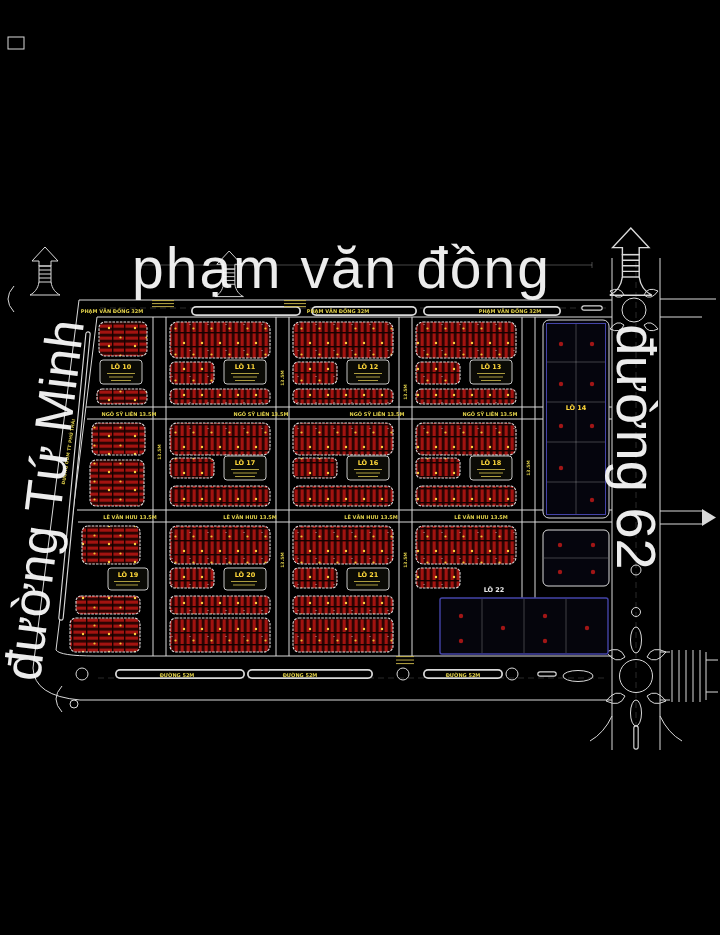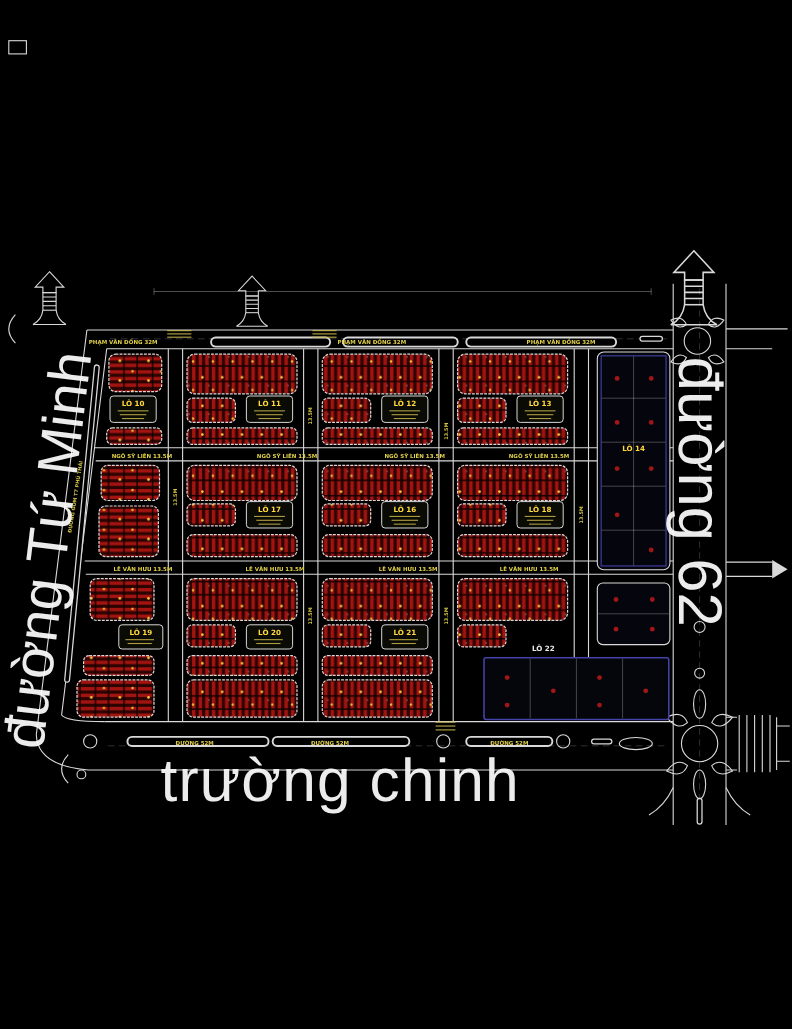--- a/index.html
+++ b/index.html
@@ -378,17 +378,17 @@
 
     <text class="rlv" transform="translate(284,378) rotate(-90)">13.5M</text>
     <text class="rlv" transform="translate(407,392) rotate(-90)">13.5M</text>
     <text class="rlv" transform="translate(284,560) rotate(-90)">13.5M</text>
     <text class="rlv" transform="translate(407,560) rotate(-90)">13.5M</text>
     <text class="rlv" transform="translate(530,468) rotate(-90)">13.5M</text>
     <text class="rlv" transform="translate(161,452) rotate(-90)">13.5M</text>
   </g>
 </svg>
 
+<div class="ov" id="ov-top">phạm văn đồng</div>
 <div class="ov" id="ov-left">đường Tứ Minh</div>
 <div class="ov" id="ov-right">đường 62</div>
-<div class="ov" id="ov-bottom">trường chinh</div>
 
 </div>
 
 </body></html>

